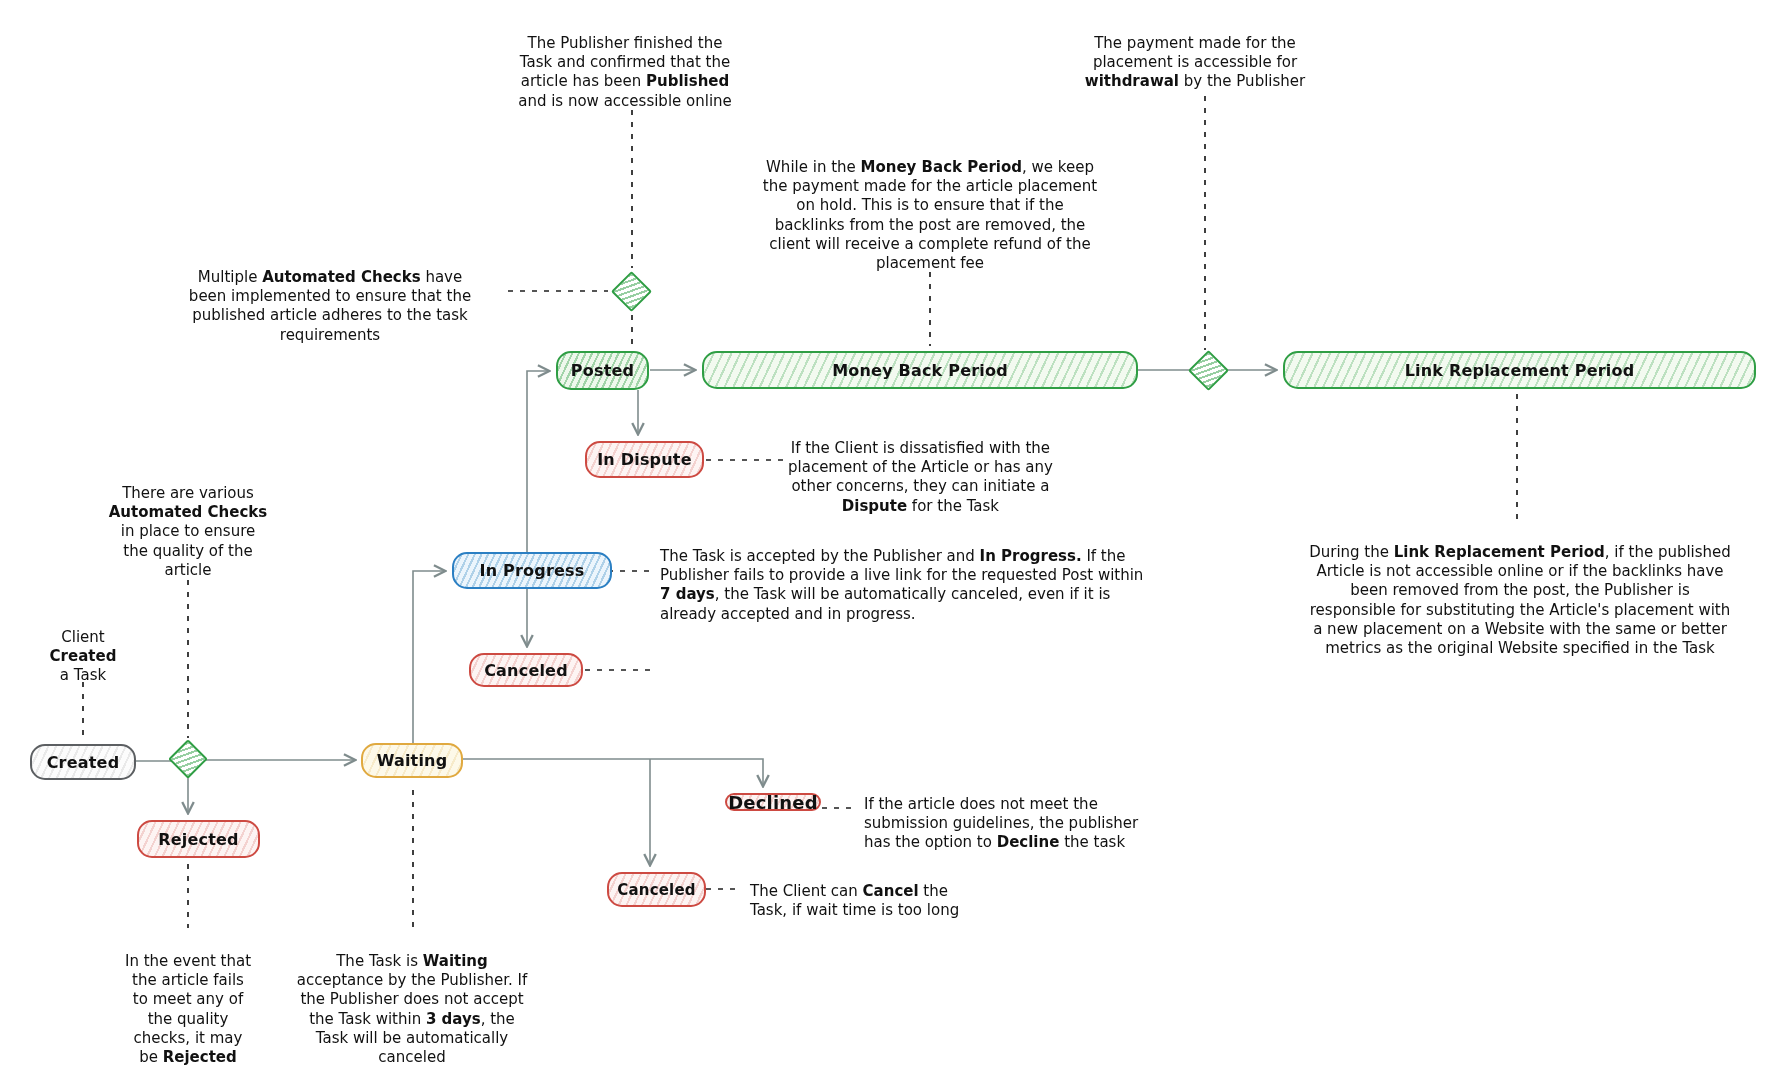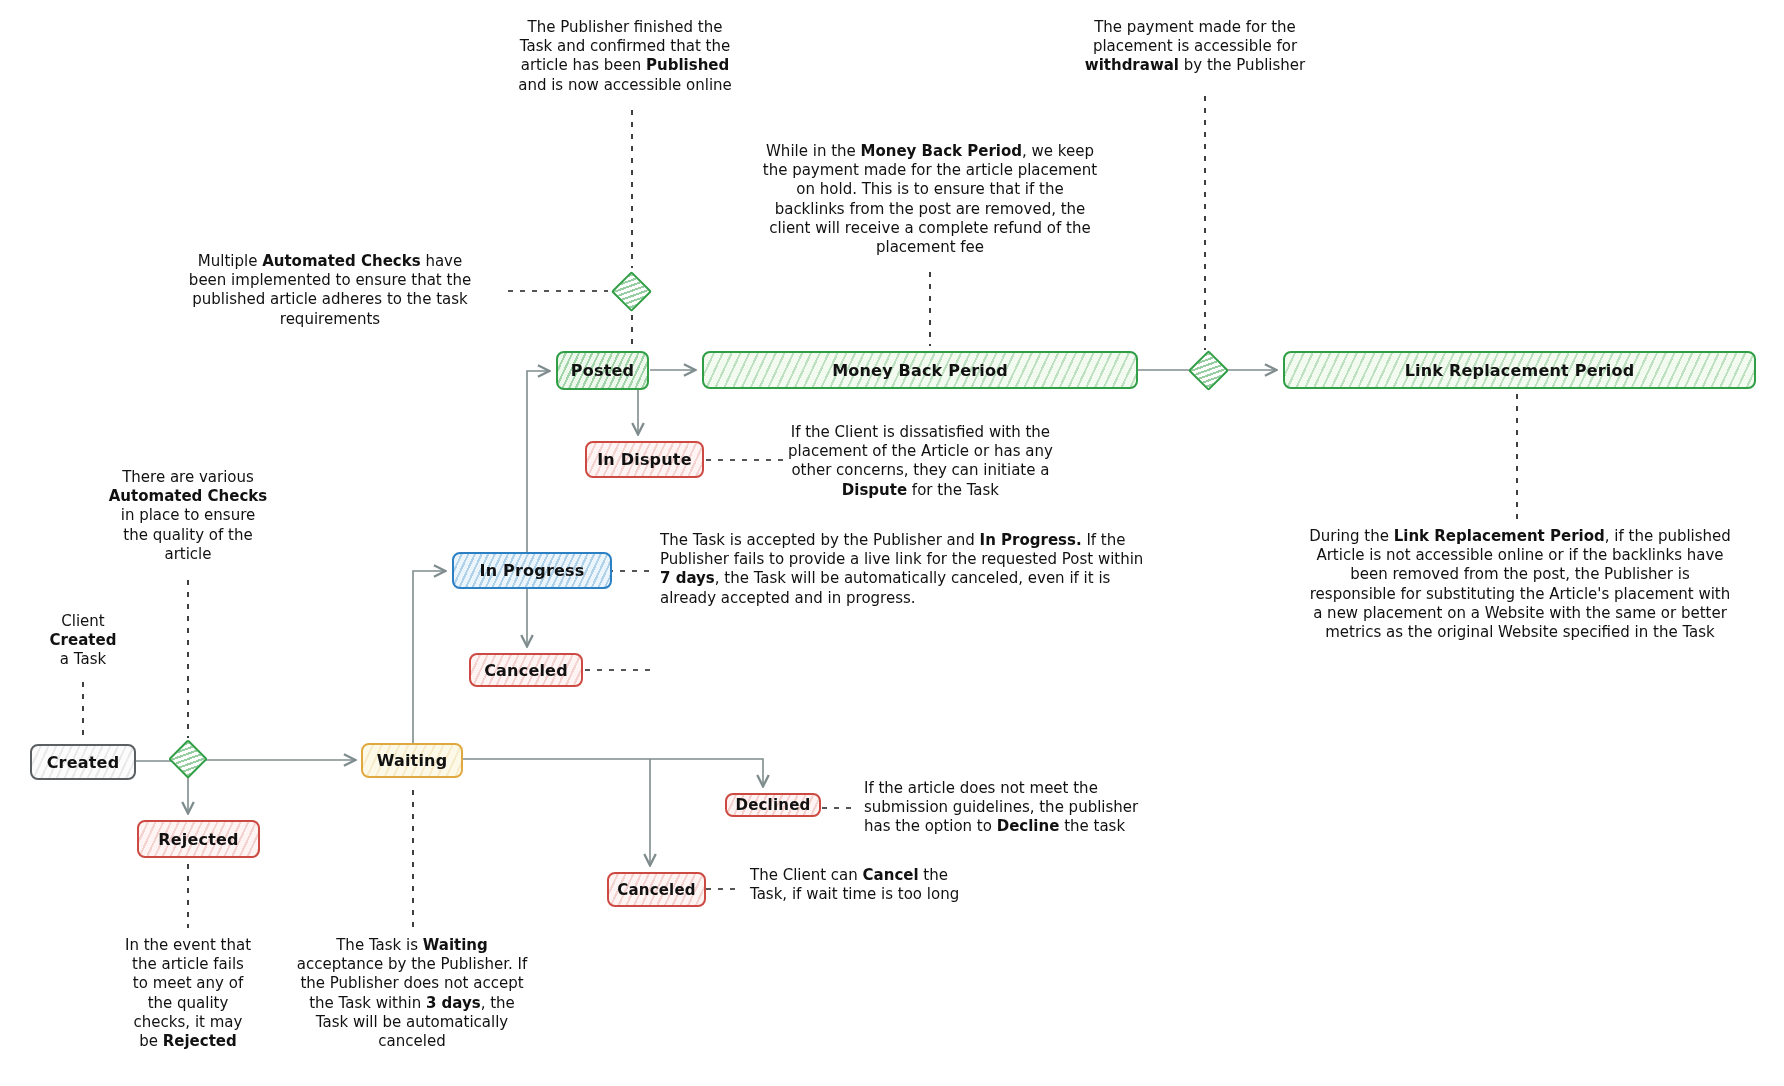--- a/index.html
+++ b/index.html
@@ -5,21 +5,21 @@
   html,body{margin:0;padding:0;background:#ffffff;}
   #canvas{
     position:relative;width:1784px;height:1086px;background:#ffffff;overflow:hidden;
     font-family:"DejaVu Sans","Liberation Sans",sans-serif;color:#111;
   }
   svg.layer{position:absolute;left:0;top:0;width:1784px;height:1086px;}
 
   
   .node{
     position:absolute;display:flex;align-items:center;justify-content:center;
-    font-weight:bold;font-size:16px;color:#111;border:2px solid;border-radius:8px;
+    font-weight:bold;font-size:16px;color:#111;border:2px solid;border-radius:15px;
     box-sizing:border-box;letter-spacing:.2px;
   }
   .c-neutral{border-color:#5c5f62;background-color:#fcfcfc;
     background-image:repeating-linear-gradient(115deg,rgba(120,120,120,.14) 0 2px,transparent 2px 7px);}
   .c-red{border-color:#cd4a42;background-color:#fdf4f3;
     background-image:repeating-linear-gradient(115deg,rgba(205,74,66,.20) 0 2px,transparent 2px 7px);margin-left:8px;}
   .c-yellow{border-color:#e0a93f;background-color:#fdf9e9;
     background-image:repeating-linear-gradient(115deg,rgba(222,178,79,.20) 0 2px,transparent 2px 8px);}
   .c-blue{border-color:#2b7fc3;background-color:#ecf5fc;
     background-image:repeating-linear-gradient(115deg,rgba(33,125,187,.30) 0 2px,transparent 2px 6px);}
@@ -30,35 +30,35 @@
 
   #n-created{left:30px;top:744px;width:106px;height:36px;}
   #n-rejected{left:129px;top:820px;width:123px;height:38px;}
   #n-waiting{left:361px;top:743px;width:102px;height:35px;}
   #n-inprogress{left:452px;top:552px;width:160px;height:37px;}
   #n-canceled-pub{left:461px;top:653px;width:114px;height:34px;}
   #n-posted{left:556px;top:351px;width:93px;height:39px;}
   #n-indispute{left:577px;top:441px;width:119px;height:37px;}
   #n-moneyback{left:702px;top:351px;width:436px;height:38px;}
   #n-linkreplacement{left:1283px;top:351px;width:473px;height:38px;}
-  #n-declined{left:717px;top:793px;width:96px;height:24px;font-size:15px;}
+  #n-declined{left:717px;top:793px;width:96px;height:18px;font-size:18px;}
   #n-canceled-client{left:599px;top:872px;width:99px;height:35px;font-size:15px;}
 
   
   .diamond{
     position:absolute;border:2px solid #2f9e44;background-color:#fff;
     background-image:repeating-linear-gradient(115deg,rgba(47,158,68,.50) 0 2px,transparent 2px 5px);
     transform:rotate(45deg);box-sizing:border-box;border-radius:2px;
   }
   #d-checks{left:617px;top:277px;width:29px;height:29px;}
   #d-created{left:174px;top:745px;width:28px;height:28px;}
   #d-withdraw{left:1194px;top:356px;width:29px;height:29px;}
 
   
-  .ann{position:absolute;font-size:15px;line-height:1.28;white-space:nowrap;}
+  .ann{position:absolute;font-size:15px;line-height:1.28;white-space:nowrap;margin-top:16px;}
   .center{text-align:center;transform:translateX(-50%);}
   #a-publisher-finished{left:625px;top:18px;}
   #a-payment-withdrawal{left:1195px;top:18px;}
   #a-moneyback-note{left:930px;top:142px;text-align:center;}
   #a-automated-impl{left:330px;top:252px;}
   #a-various-checks{left:188px;top:468px;}
   #a-client-created{left:83px;top:612px;}
   #a-dispute-note{left:788px;top:423px;text-align:center;}
   #a-inprogress-note{left:660px;top:531px;}
   #a-cancel-pub-note{left:657px;top:640px;}

